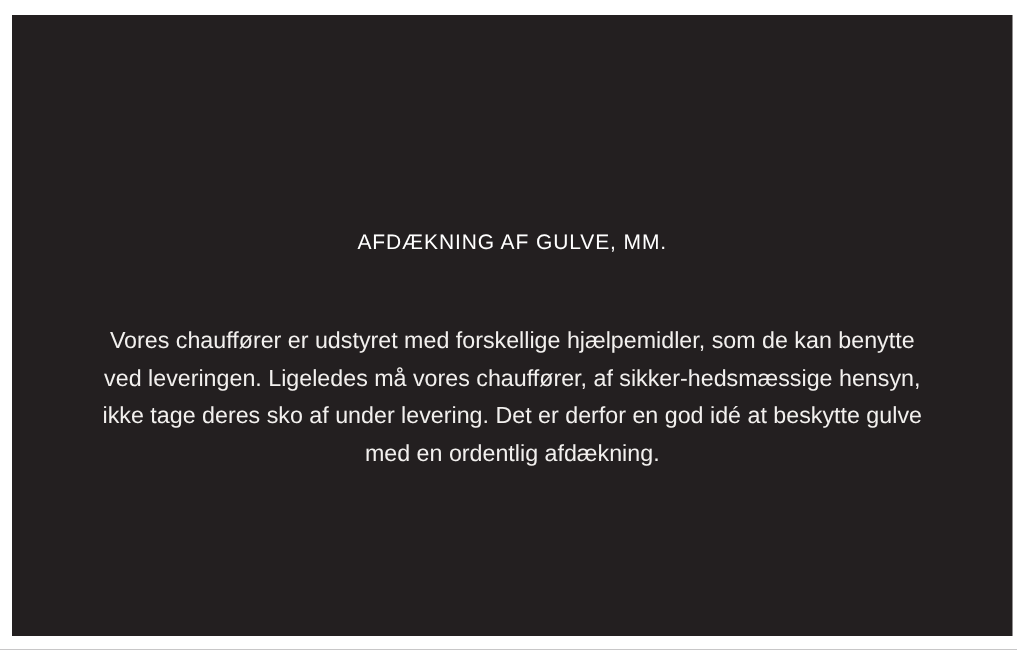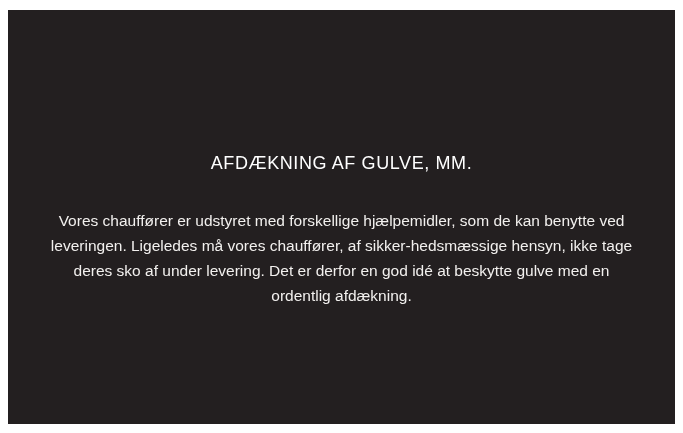--- a/index.html
+++ b/index.html
@@ -26,33 +26,33 @@
   .content {
     position: absolute;
     left: 0;
     top: 0;
     width: 100%;
     padding: 0 38px;
     box-sizing: border-box;
   }
   .headline {
     color: #ffffff;
-    font-size: 18px;
+    font-size: 14px;
     letter-spacing: 0.6px;
     text-align: center;
     margin: 0;
     padding-top: 143px;
     font-weight: 400;
   }
   .body-copy {
     color: #f2f0ee;
     font-size: 15.5px;
     line-height: 25px;
     text-align: center;
-    margin: 4px;
+    margin: 16px;
     padding-top: 30px;
     font-weight: 400;
   }
 </style>
 </head>
 <body>
 
 <div class="slide">
   <div class="content">
     <h1 class="headline">AFDÆKNING AF GULVE, MM.</h1>

